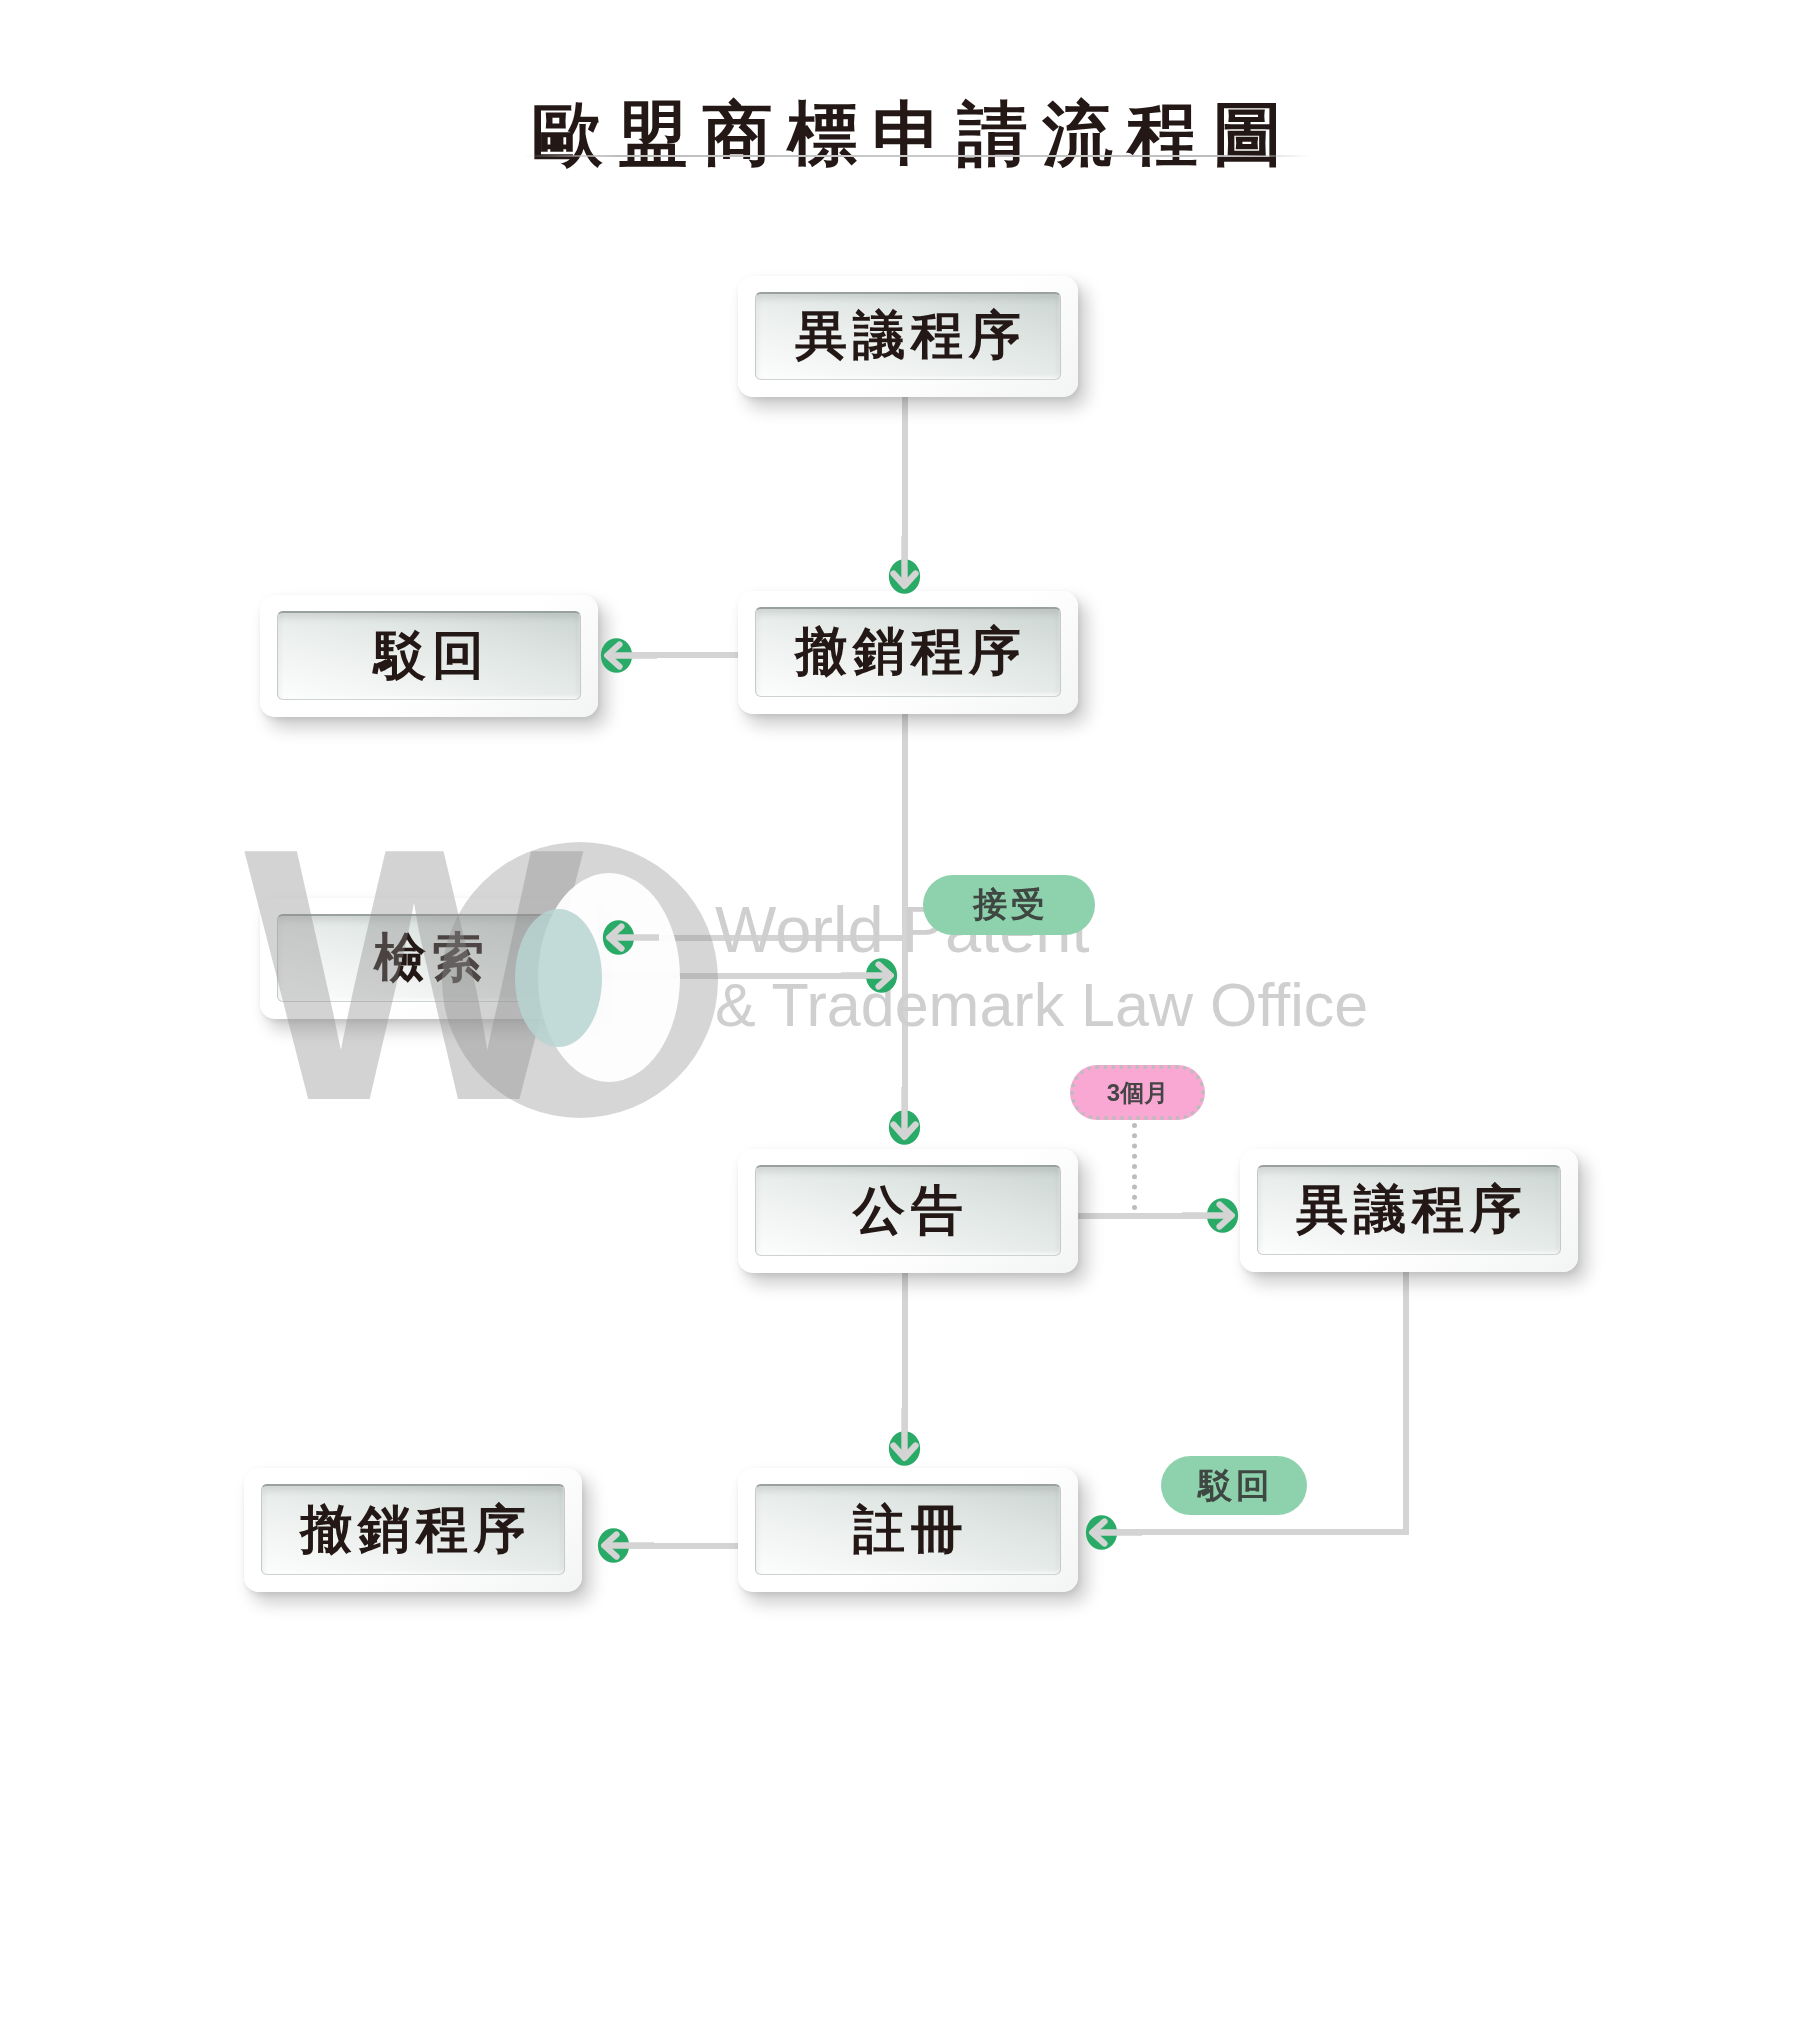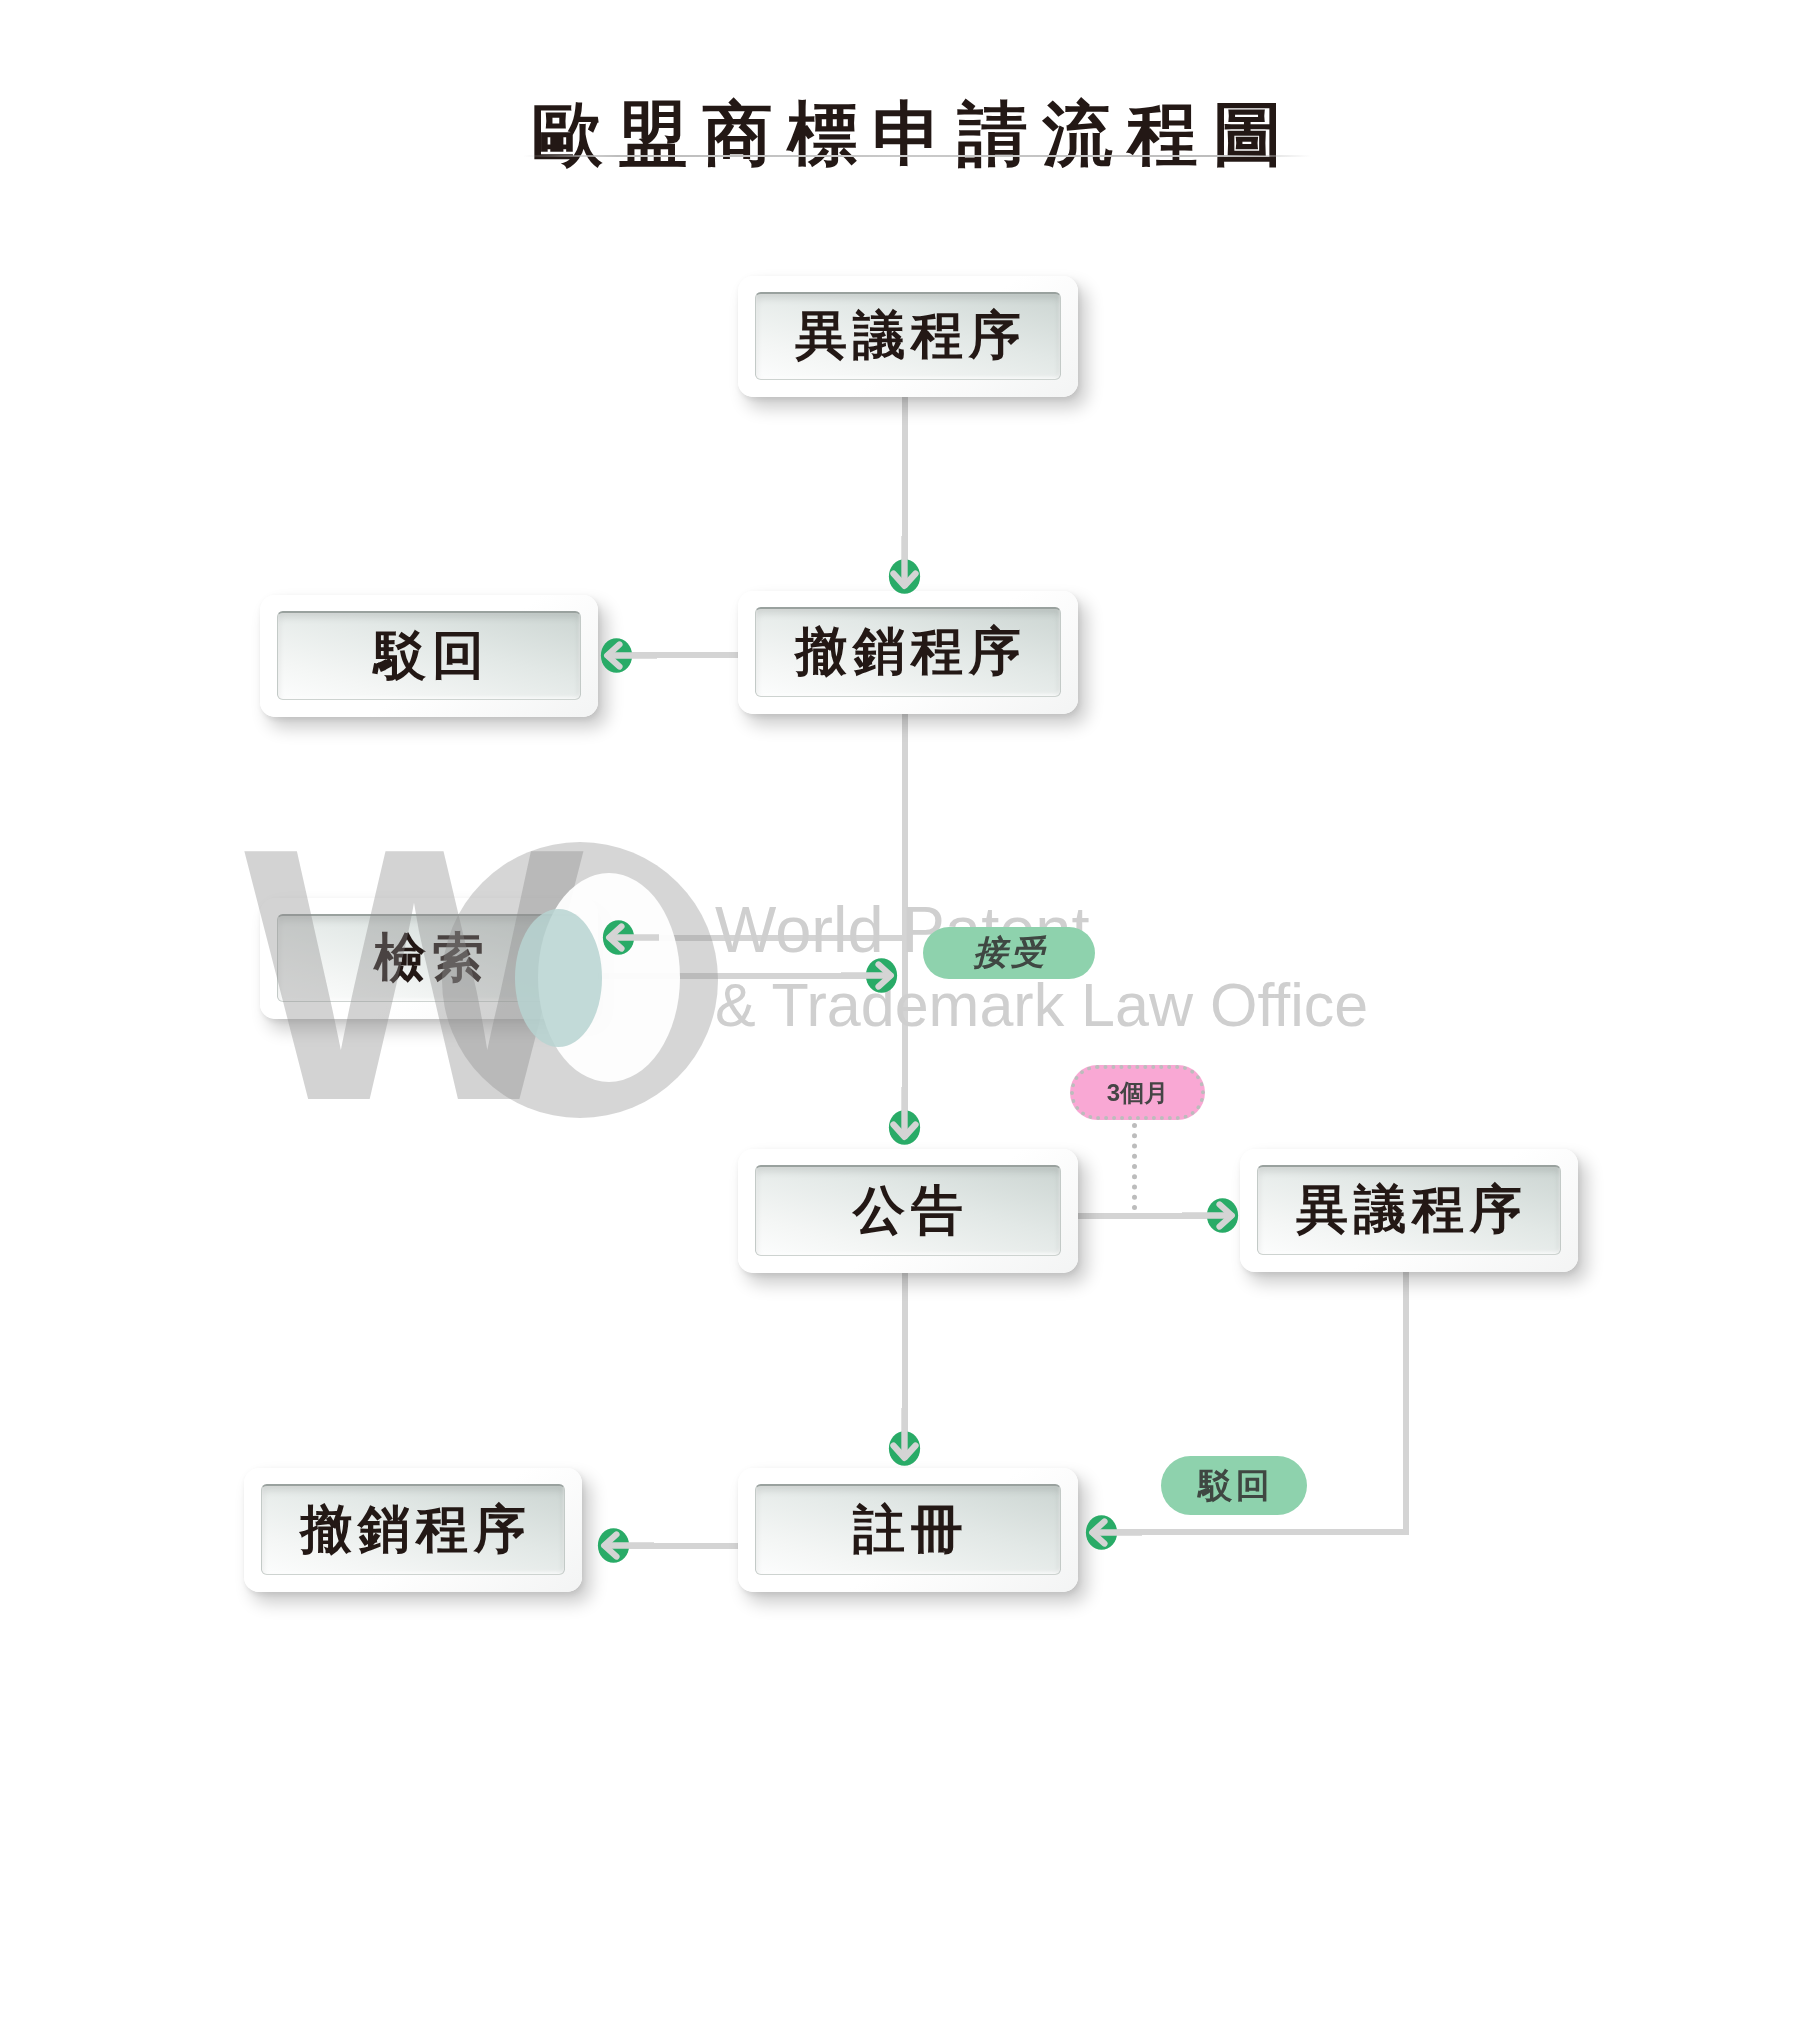--- a/index.html
+++ b/index.html
@@ -64,21 +64,21 @@
   #wm-hole{left:538px;top:873px;width:142px;height:209px;border-radius:50%;background:rgba(255,255,255,0.94);}
   #wm-teal{left:515px;top:909px;width:87px;height:138px;border-radius:50%;background:var(--teal);opacity:0.85;}
   #wm-line1{left:715px;top:892px;font-size:65px;color:var(--watermark-gray);white-space:nowrap;}
   #wm-line2{left:715px;top:970px;font-size:61px;color:var(--watermark-gray);white-space:nowrap;}
   
   .pill{
     position:absolute;z-index:5;border-radius:35px;background:var(--pill-green);
     display:flex;align-items:center;justify-content:center;
     font-size:34px;font-weight:bold;color:#3f4742;letter-spacing:3.5px;text-indent:3.5px;
   }
-  #pill-accept{left:923px;top:927px;width:172px;height:52px;font-style:italic;}
+  #pill-accept{left:923px;top:875px;width:172px;height:60px;}
   #pill-reject{left:1161px;top:1456px;width:146px;height:59px;}
   .months-badge{
     position:absolute;z-index:4;left:1070px;top:1065px;width:135px;height:55px;
     border-radius:35px;background:#f9a8d4;border:4.1px dotted #bcbcbc;
     display:flex;align-items:center;justify-content:center;
     font-size:24px;font-weight:bold;color:#454545;box-sizing:border-box;
   }
   
   .arrow-marker{position:absolute;width:81px;height:81px;z-index:6;}
 </style>

